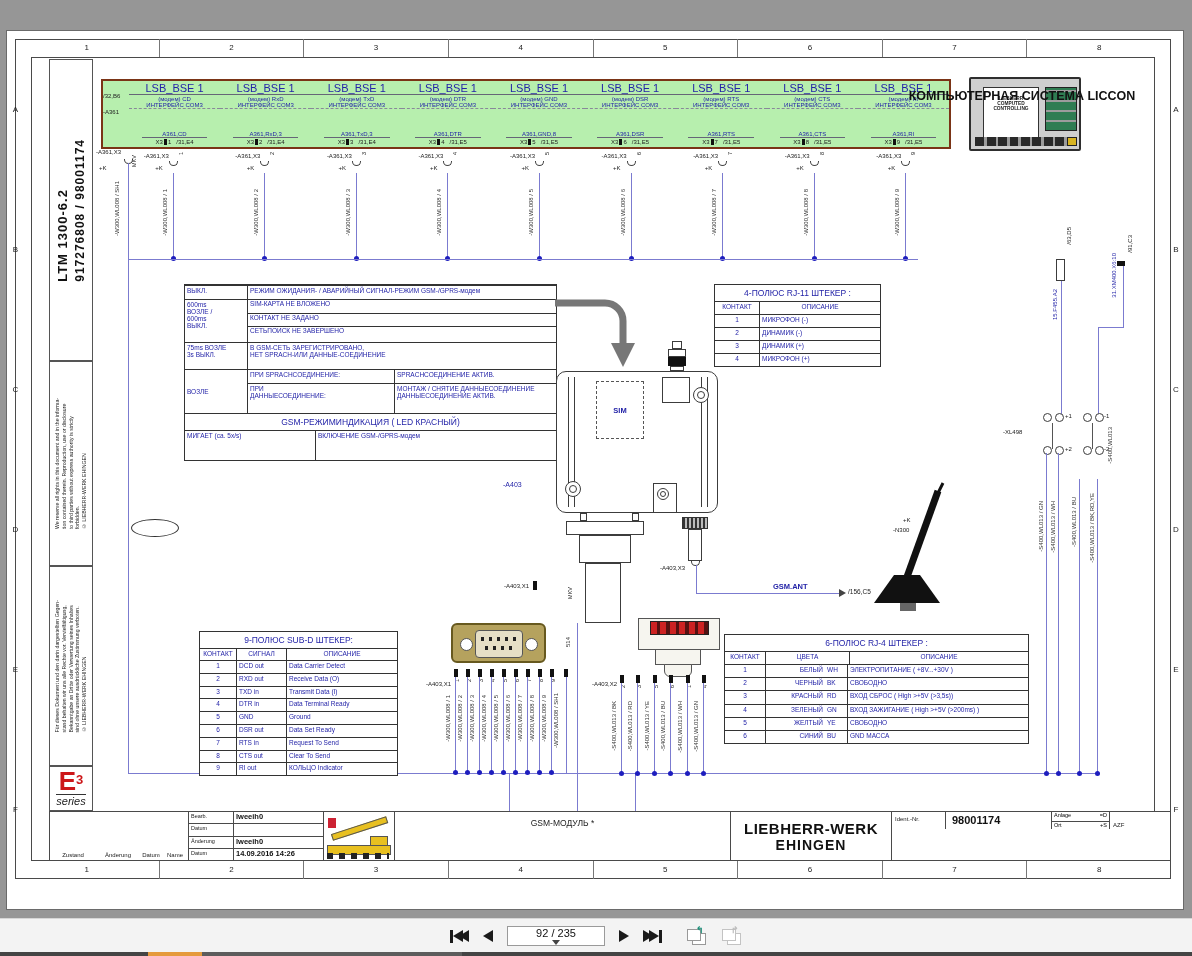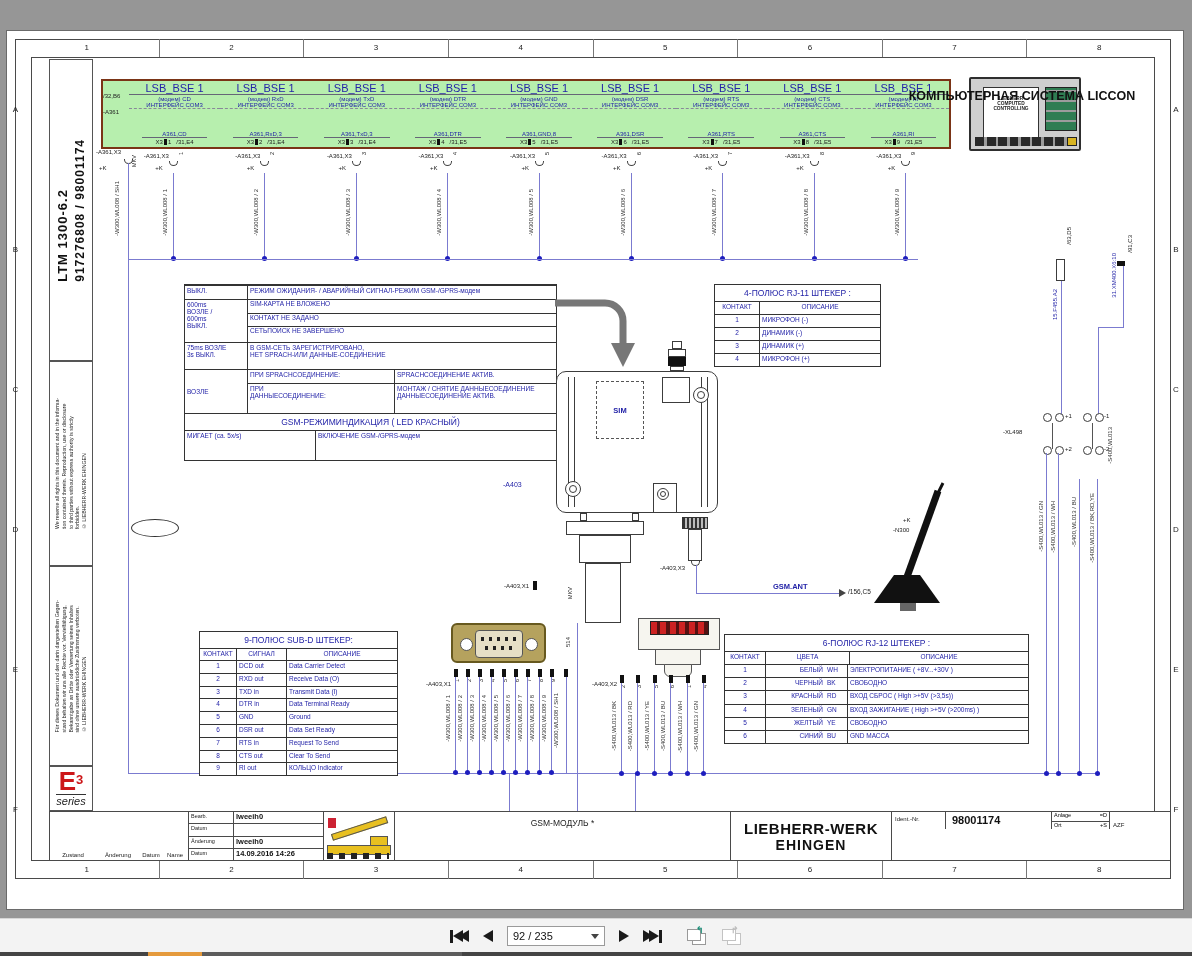--- a/index.html
+++ b/index.html
@@ -96,21 +96,21 @@
   .brow:first-child{border-top:none;}
   .bl{width:40px;font-size:5.5px;color:#222;padding:1px 2px;border-right:1px solid #4a4a4a;}
   .bv{flex:1;font-size:7.5px;font-weight:bold;color:#111;padding:0 2px;}
   .tb-ident{width:278px;display:flex;flex-direction:column;}
   
   .toolbar{position:absolute;left:0;top:918px;width:1192px;height:34px;background:#f3f3f3;border-top:1px solid #d6d6d6;display:flex;align-items:center;justify-content:center;gap:14px;}
   .navbtn{display:flex;align-items:center;cursor:pointer;}
   .tl{width:0;height:0;border-top:6px solid transparent;border-bottom:6px solid transparent;border-right:10px solid #1a1a1a;}
   .tr{width:0;height:0;border-top:6px solid transparent;border-bottom:6px solid transparent;border-left:10px solid #1a1a1a;}
   .vbar{width:3px;height:13px;background:#1a1a1a;}
-  .combo{width:98px;height:20px;background:#fff;border:1px solid #9a9a9a;display:flex;align-items:center;justify-content:space-between;font-size:11px;color:#111;padding:0 5px;box-sizing:border-box;cursor:pointer;}
+  .combo{width:98px;height:20px;background:#fff;border:1px solid #9a9a9a;display:flex;align-items:center;justify-content:space-between;font-size:11px;color:#111;padding:0 5px;box-sizing:border-box;cursor:pointer;flex-direction:column;}
   .caret{width:0;height:0;border-left:4px solid transparent;border-right:4px solid transparent;border-top:5px solid #444;}
   .vicon{width:21px;height:17px;position:relative;cursor:pointer;}
   .vicon .pg{position:absolute;border:1px solid #999;background:#fff;width:12px;height:10px;}
   .vicon .arr{position:absolute;font-size:9px;font-weight:bold;}
 </style>
 </head>
 <body>
 
 <div class="screen">
 
@@ -686,21 +686,21 @@
         </div>
           <div class="trow" style="height:11.8px;">
           <div class="tc c1">9</div>
           <div class="tc c2">RI out</div>
           <div class="tc c3">КОЛЬЦО Indicator</div>
         </div>
         </div>
     </div>
 
     <div class="ttab rj12t" style="left:717px;top:603px;width:305px;">
-      <div class="t-title">6-ПОЛЮС RJ-12 ШТЕКЕР :</div>
+      <div class="t-title">6-ПОЛЮС RJ-4 ШТЕКЕР :</div>
       <div class="trow th" style="height:12px;">
         <div class="tc c1">КОНТАКТ</div>
         <div class="tc" style="width:84px;text-align:center;">ЦВЕТА</div>
         <div class="tc c4" style="text-align:center;">ОПИСАНИЕ</div>
       </div>
       <div>
 
       <div class="trow" style="height:12.2px;">
           <div class="tc c1">1</div>
           <div class="tc c2" style="border-left:1px solid #333;">БЕЛЫЙ</div>

